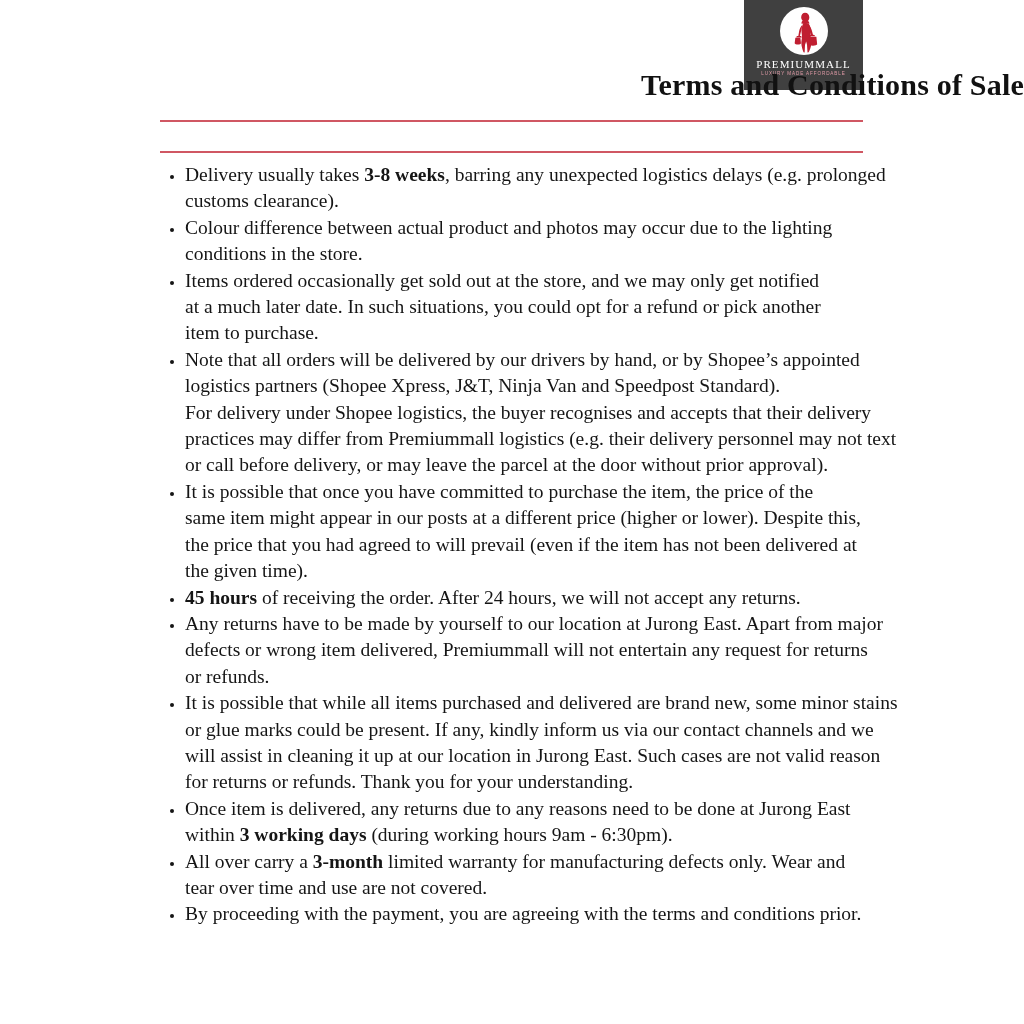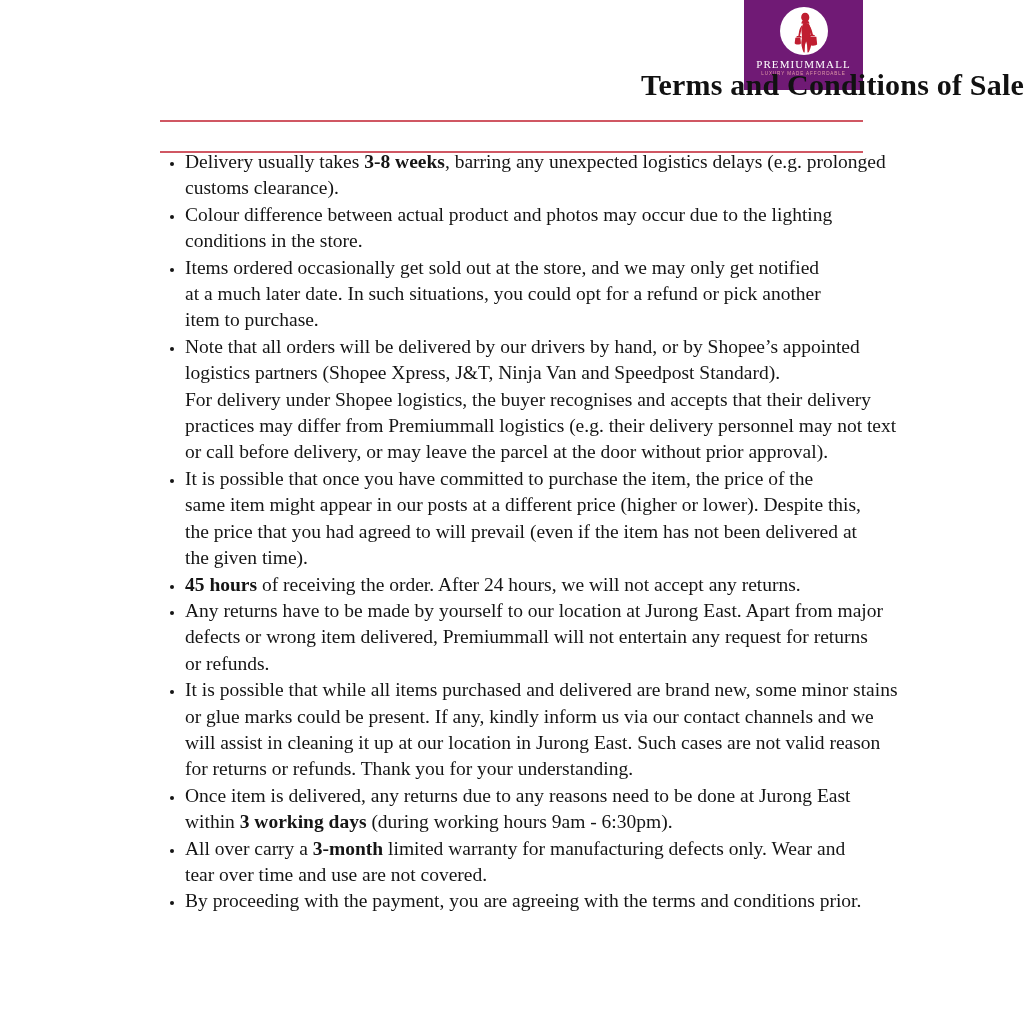--- a/index.html
+++ b/index.html
@@ -9,21 +9,21 @@
     font-family: "Liberation Serif", serif;
     color: #1a1a1a;
     position: relative;
     overflow: hidden;
   }
   .page { position: relative; width: 1024px; height: 1024px; background: #fff; }
 
   
   .logo {
     position: absolute; left: 744px; top: 0; width: 119px; height: 90px;
-    background: #701a75; display: flex; flex-direction: column; align-items: center;
+    background: #404040; display: flex; flex-direction: column; align-items: center;
   }
   .logo-circle {
     margin-top: 7px; width: 48px; height: 48px; border-radius: 50%;
     background: #ffffff; display: flex; align-items: center; justify-content: center;
     overflow: hidden;
   }
   .logo-circle svg { width: 40px; height: 44px; margin-top: 4px; }
   .brand-name {
     margin-top: 3px; color: #ffffff; font-size: 11px; letter-spacing: 1.1px;
     font-family: "Liberation Serif", serif; white-space: nowrap;
@@ -47,21 +47,21 @@
   }
   .divider.top { top: 120px; }
   .divider.bottom { top: 151px; }
   .delivery-note {
     position: absolute; top: 124px; left: 160px; width: 703px;
     text-align: center; font-style: italic; font-size: 21px; color: #d0323f;
   }
 
   
   ul.terms {
-    position: absolute; left: 163px; top: 149px; width: 740px;
+    position: absolute; left: 163px; top: 162px; width: 740px;
     list-style: disc outside; padding-left: 22px;
   }
   ul.terms li {
     font-size: 19.5px; line-height: 26.4px; white-space: pre;
     color: #151515;
   }
   ul.terms li::marker { font-size: 15px; }
   ul.terms li b { font-weight: bold; }
 </style>
 </head>

